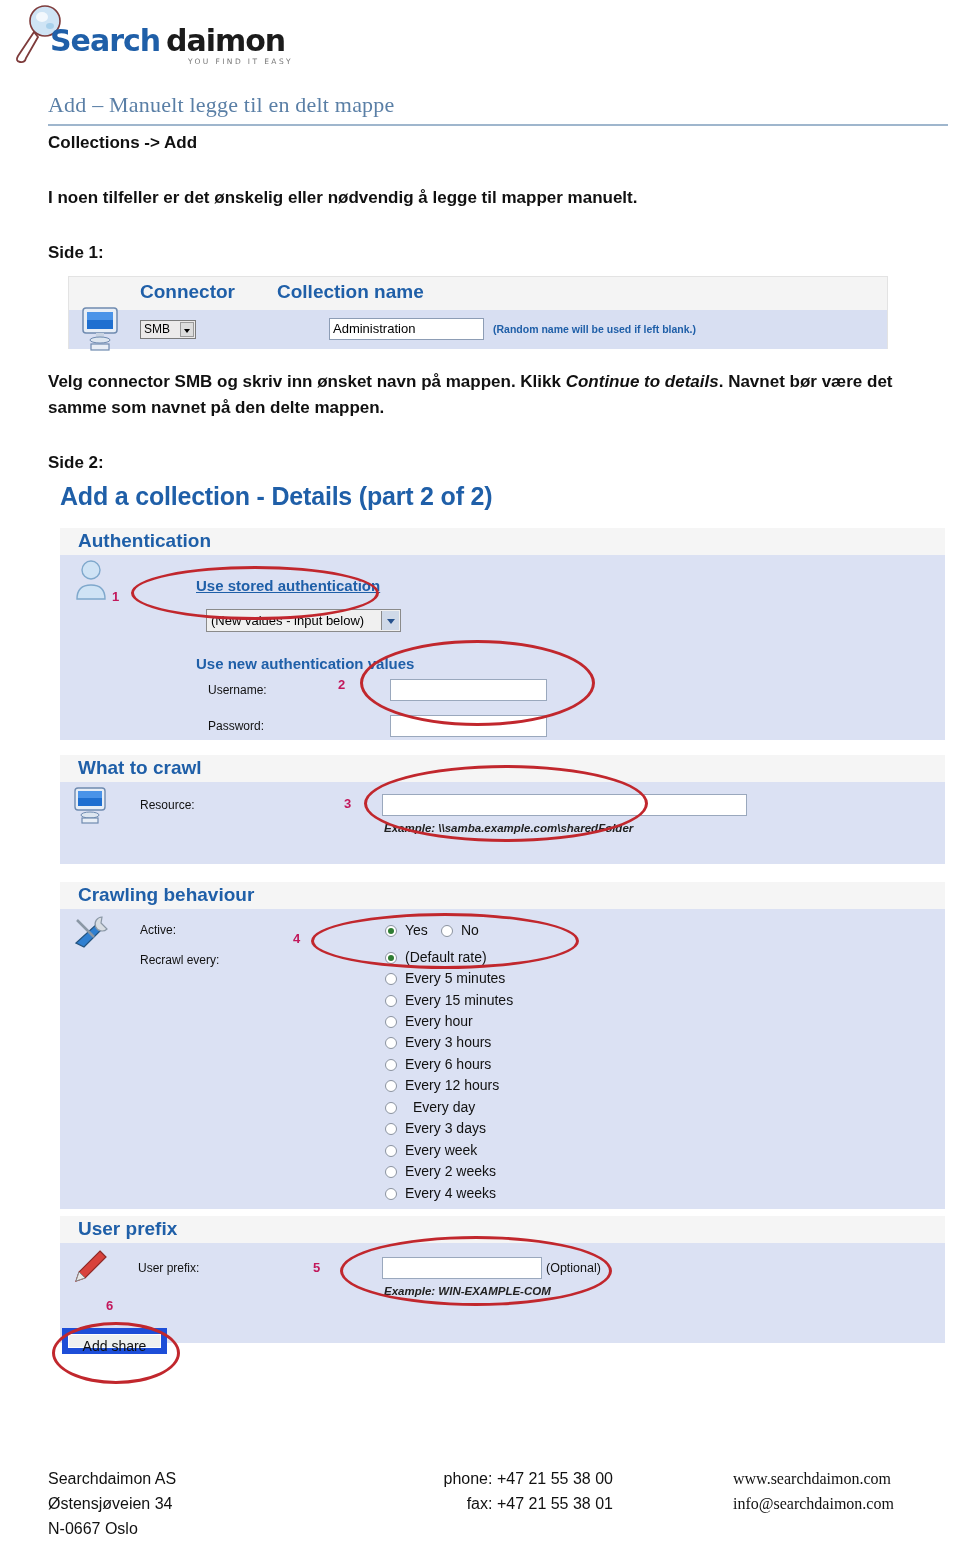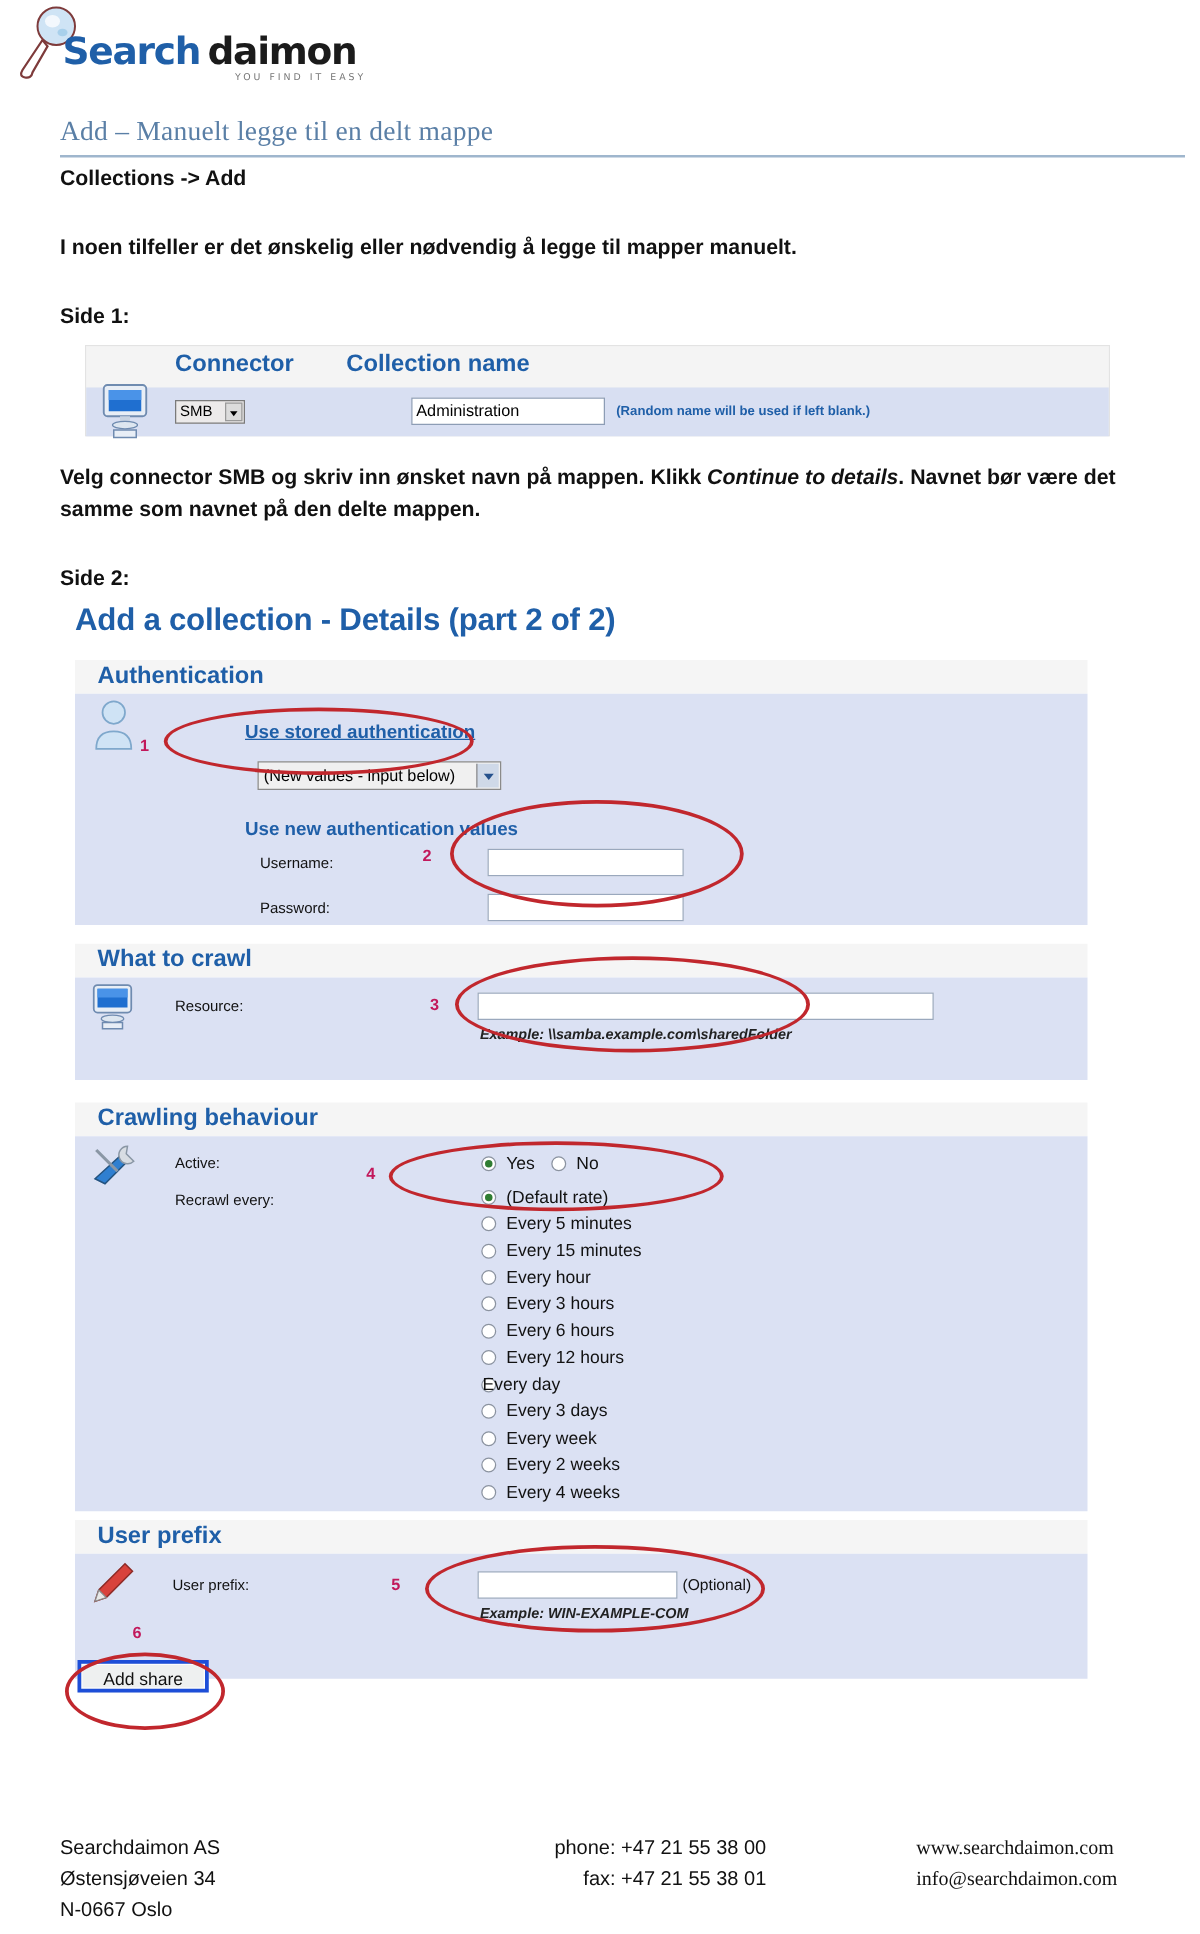--- a/index.html
+++ b/index.html
@@ -84,21 +84,21 @@
   .coll-hint{
     position:absolute;left:424px;top:13px;
     font-size:10.5px;font-weight:bold;color:#1f5fa8;
   }
 
   
   .shot2-title{
     position:absolute;left:60px;top:482px;
     font-size:25px;font-weight:bold;color:#1f5fa8;letter-spacing:-.2px;
   }
-  .panel{position:absolute;left:60px;width:810px;box-sizing:border-box;}
+  .panel{position:absolute;left:60px;width:885px;box-sizing:border-box;}
   .panel .sect-hdr{
     height:27px;background:#f5f5f5;position:relative;
   }
   .panel .sect-hdr span{
     position:absolute;left:18px;top:2px;
     font-size:19px;font-weight:bold;color:#1f5fa8;
   }
   .panel .sect-body{background:#dbe1f3;position:relative;}
 
   .p-auth{top:528px;}
@@ -144,21 +144,21 @@
   }
   .radio.on:after{
     content:"";position:absolute;left:2px;top:2px;width:6px;height:6px;
     border-radius:50%;background:#2f7d32;
   }
   .rlbl{position:absolute;font-size:14px;color:#111;}
 
   
   .addshare{
     position:absolute;left:62px;top:1328px;width:105px;height:26px;
-    background:#eef0f0;border:3px solid #1d4ed8;box-sizing:border-box;
+    background:#eef0f0;border:6px solid #1d4ed8;box-sizing:border-box;
     box-shadow:inset 0 0 0 1px #fdfdfd;
     font-size:14px;color:#111;text-align:center;line-height:24px;
   }
 
   
   .num{position:absolute;font-size:13px;font-weight:bold;color:#c2185b;}
 
   
   .ell{
     position:absolute;border:3px solid #c1272d;border-radius:50%;
@@ -309,21 +309,21 @@
     <span class="radio" style="left:325px;top:128px;"></span>
     <span class="rlbl" style="left:345px;top:125px;">Every 3 hours</span>
 
     <span class="radio" style="left:325px;top:150px;"></span>
     <span class="rlbl" style="left:345px;top:147px;">Every 6 hours</span>
 
     <span class="radio" style="left:325px;top:171px;"></span>
     <span class="rlbl" style="left:345px;top:168px;">Every 12 hours</span>
 
     <span class="radio" style="left:325px;top:193px;"></span>
-    <span class="rlbl" style="left:326px;top:190px;">Every day</span>
+    <span class="rlbl" style="left:353px;top:190px;">Every day</span>
 
     <span class="radio" style="left:325px;top:214px;"></span>
     <span class="rlbl" style="left:345px;top:211px;">Every 3 days</span>
 
     <span class="radio" style="left:325px;top:236px;"></span>
     <span class="rlbl" style="left:345px;top:233px;">Every week</span>
 
     <span class="radio" style="left:325px;top:257px;"></span>
     <span class="rlbl" style="left:345px;top:254px;">Every 2 weeks</span>
 

